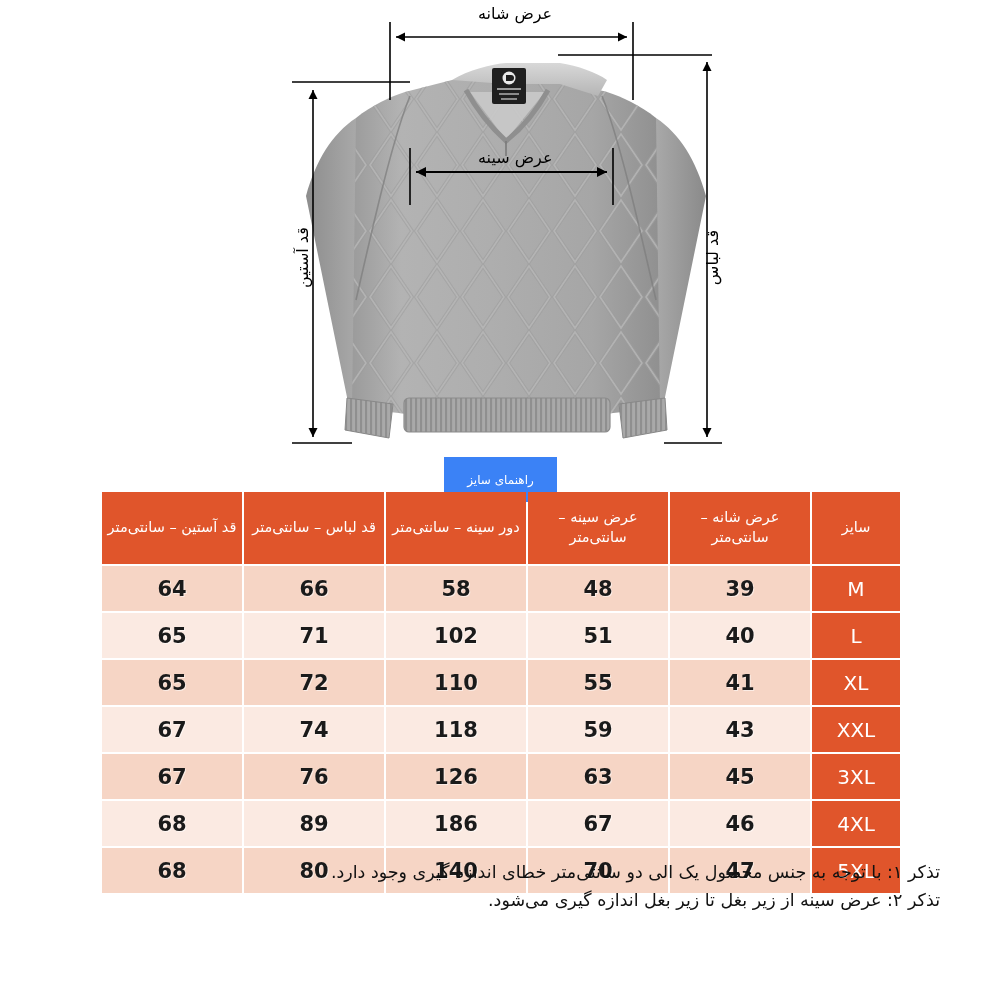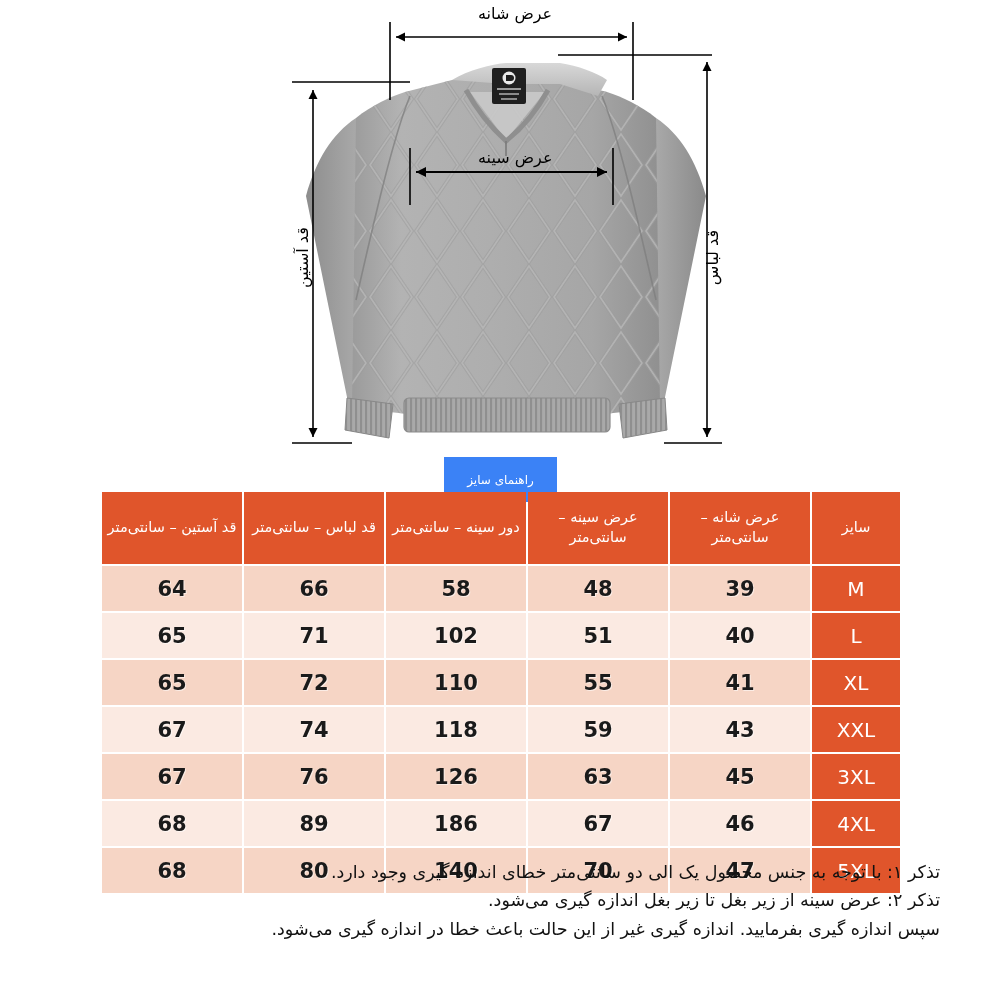--- a/index.html
+++ b/index.html
@@ -266,14 +266,13 @@
       <td class="val-cell">140</td>
       <td class="val-cell">80</td>
       <td class="val-cell">68</td>
     </tr>
   </tbody>
 </table>
 
 <div id="notes">
   <p>تذکر ۱: با توجه به جنس محصول یک الی دو سانتی‌متر خطای اندازه گیری وجود دارد.</p>
   <p>تذکر ۲: عرض سینه از زیر بغل تا زیر بغل اندازه گیری می‌شود.</p>
-  <p>سپس اندازه گیری بفرمایید. اندازه گیری غیر از این حالت باعث خطا در اندازه گیری می‌شود.</p>
 </div>
 
 </body></html>

